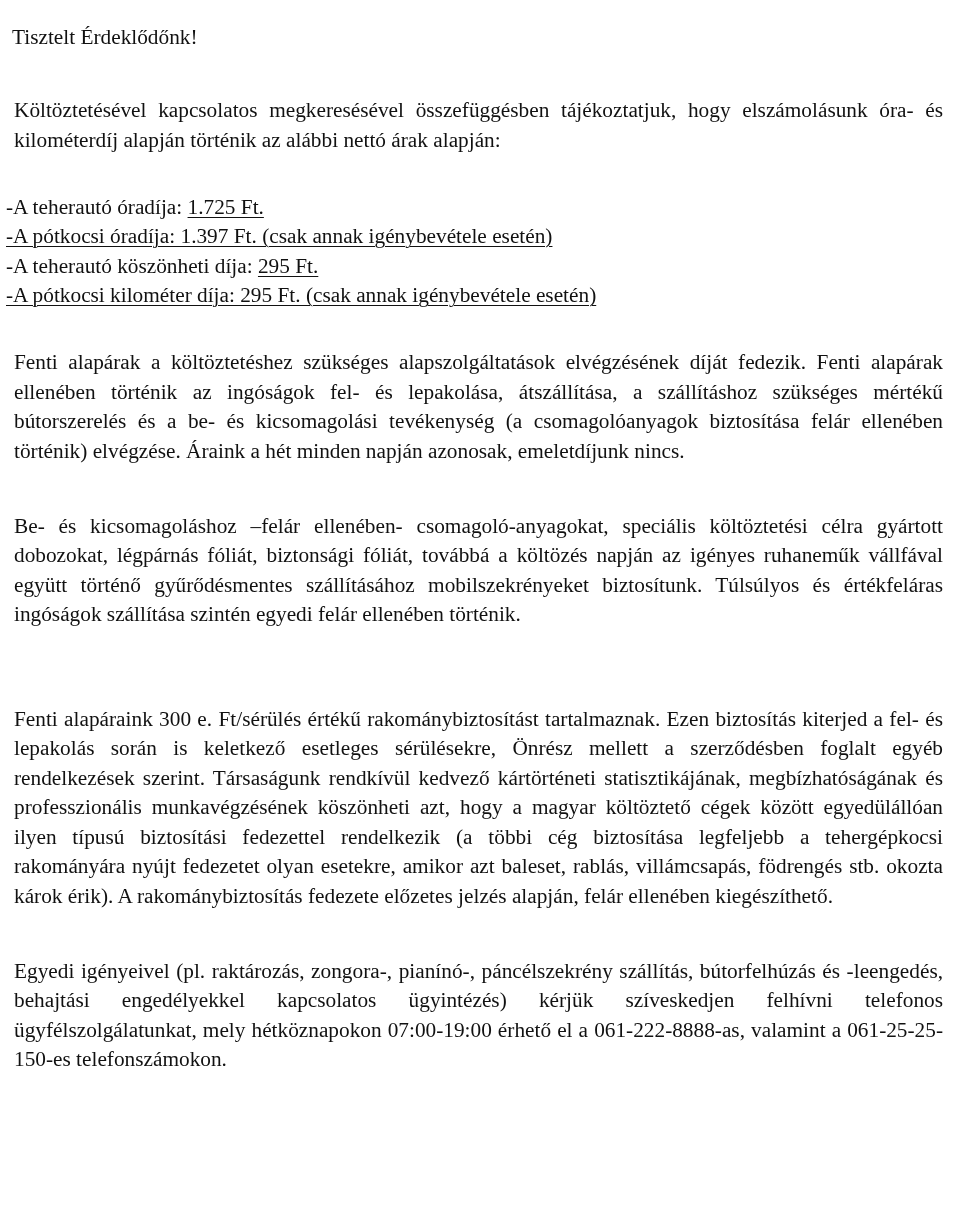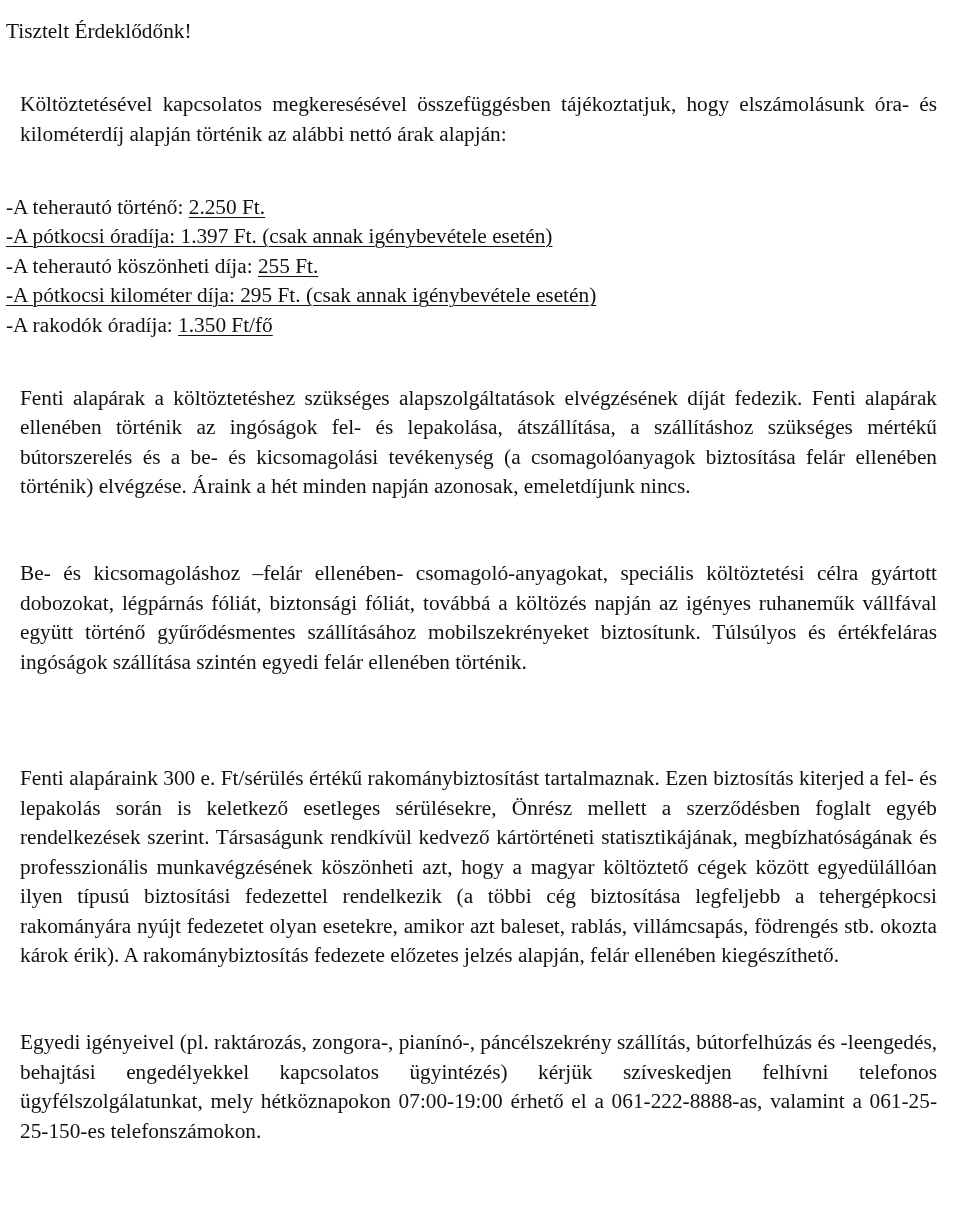--- a/index.html
+++ b/index.html
@@ -16,21 +16,21 @@
       font-size: 21.3px;
       line-height: 29.5px;
     }
     .page {
       position: relative;
       padding: 17px 22px 0 6px;
       box-sizing: border-box;
       width: 973px;
     }
     .para {
-      margin: 14px;
+      margin: 8px;
       text-align: justify;
       text-align-last: left;
     }
     .gap {
       height: 29.5px;
     }
     .list {
       margin: 0;
       padding: 0;
       list-style: none;
@@ -38,42 +38,41 @@
     .list li {
       margin: 0;
       white-space: nowrap;
     }
     .u {
       text-decoration: underline;
       text-decoration-thickness: 1px;
       text-underline-offset: 3px;
     }
     .greeting {
-      margin: 0;
+      margin: 6px;
     }
   </style>
 </head>
 <body>
 
 <div class="page">
 
   <p class="greeting">Tisztelt Érdeklődőnk!</p>
 
   <div class="gap"></div>
 
   <p class="para">Költöztetésével kapcsolatos megkeresésével összefüggésben tájékoztatjuk, hogy elszámolásunk óra- és kilométerdíj alapján történik az alábbi nettó árak alapján:</p>
 
   <div class="gap"></div>
 
   <ul class="list">
-    <li><span>-A teherautó történő: </span><span class="u">2.250 Ft.</span></li>
+    <li><span>-A teherautó óradíja: </span><span class="u">1.725 Ft.</span></li>
     <li><span></span><span class="u">-A pótkocsi óradíja: 1.397 Ft. (csak annak igénybevétele esetén)</span></li>
-    <li><span>-A teherautó köszönheti díja: </span><span class="u">255 Ft.</span></li>
+    <li><span>-A teherautó köszönheti díja: </span><span class="u">295 Ft.</span></li>
     <li><span></span><span class="u">-A pótkocsi kilométer díja: 295 Ft. (csak annak igénybevétele esetén)</span></li>
-    <li><span>-A rakodók óradíja: </span><span class="u">1.350 Ft/fő</span></li>
   </ul>
 
   <div class="gap"></div>
 
   <p class="para">Fenti alapárak a költöztetéshez szükséges alapszolgáltatások elvégzésének díját fedezik. Fenti alapárak ellenében történik az ingóságok fel- és lepakolása, átszállítása, a szállításhoz szükséges mértékű bútorszerelés és a be- és kicsomagolási tevékenység (a csomagolóanyagok biztosítása felár ellenében történik) elvégzése. Áraink a hét minden napján azonosak, emeletdíjunk nincs.</p>
 
   <div class="gap"></div>
 
   <p class="para">Be- és kicsomagoláshoz –felár ellenében- csomagoló-anyagokat, speciális költöztetési célra gyártott dobozokat, légpárnás fóliát, biztonsági fóliát, továbbá a költözés napján az igényes ruhaneműk vállfával együtt történő gyűrődésmentes szállításához mobilszekrényeket biztosítunk. Túlsúlyos és értékfeláras ingóságok szállítása szintén egyedi felár ellenében történik.</p>
 

